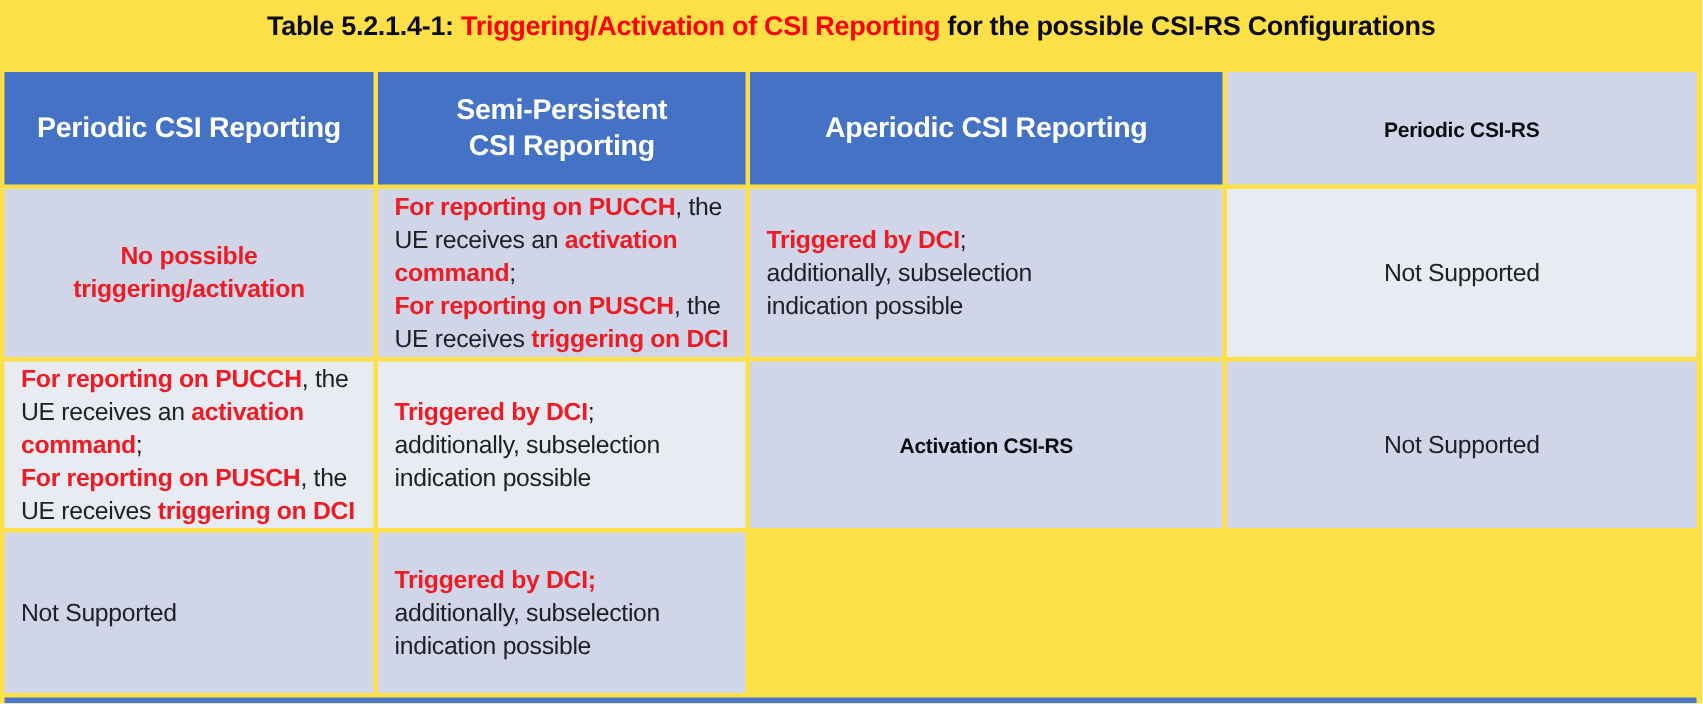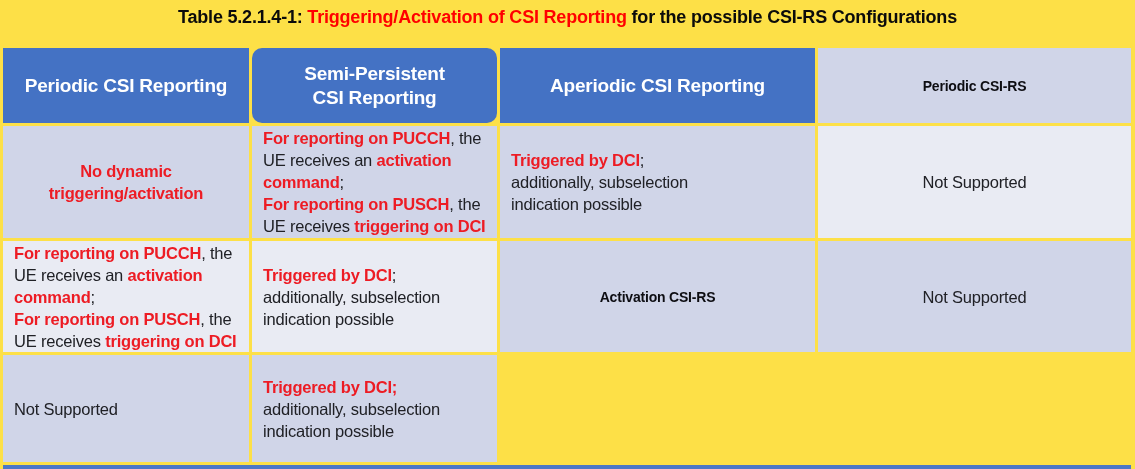--- a/index.html
+++ b/index.html
@@ -26,21 +26,21 @@
     gap:3px;
   }
   .cell{
     display:flex;align-items:center;justify-content:center;
     text-align:center;padding:4px 10px;
   }
   .hcell{
     background:var(--header_bg);color:var(--header_text);
     font-weight:700;font-size:19px;line-height:24px;
   }
-  .hcell.narrow{padding:0 46px;border-radius:10px;}
+  .hcell.narrow{padding:0 46px;}
   .band-a{background:var(--band_dark);}
   .band-b{background:var(--band_light);}
   .config{font-weight:700;font-size:14px;color:#0d0d12;}
   .body-txt{font-size:16.5px;line-height:22px;}
   .left{justify-content:flex-start;text-align:left;padding-left:11px;padding-right:8px;}
   .seg-rb{color:var(--red);font-weight:700;}
   .edge-strip{
     position:absolute;left:3px;top:465px;width:1128px;height:4px;
     background:var(--table_edge);
   }
@@ -53,21 +53,21 @@
   <div class="caption"><span>Table 5.2.1.4-1: </span><span class="hl">Triggering/Activation of CSI Reporting</span><span> for the possible CSI-RS Configurations</span></div>
 
   <div class="grid">
 
     <div class="cell hcell">Periodic CSI Reporting</div>
     <div class="cell hcell narrow">Semi-Persistent CSI Reporting</div>
     <div class="cell hcell">Aperiodic CSI Reporting</div>
 
     <div class="cell band-a config">Periodic CSI-RS</div>
     <div class="cell band-a body-txt">
-        <div><span class="seg-rb">No dynamic</span><br><span class="seg-rb">triggering/activation</span></div>
+        <div><span class="seg-rb">No possible</span><br><span class="seg-rb">triggering/activation</span></div>
       </div>
     <div class="cell band-a body-txt left">
         <div><span class="seg-rb">For reporting on PUCCH</span><span>, the UE receives an </span><span class="seg-rb">activation command</span><span>;</span><br><span class="seg-rb">For reporting on PUSCH</span><span>, the UE receives </span><span class="seg-rb">triggering on DCI</span></div>
       </div>
     <div class="cell band-a body-txt left">
         <div><span class="seg-rb">Triggered by DCI</span><span>;</span><br><span>additionally, subselection</span><br><span>indication possible</span></div>
       </div>
 
     <div class="cell band-b body-txt">
         <div><span>Not Supported</span></div>

